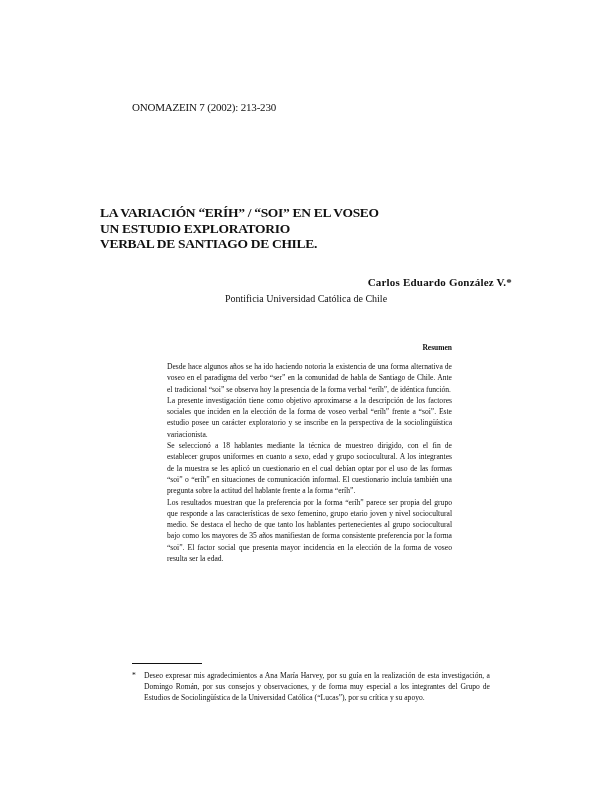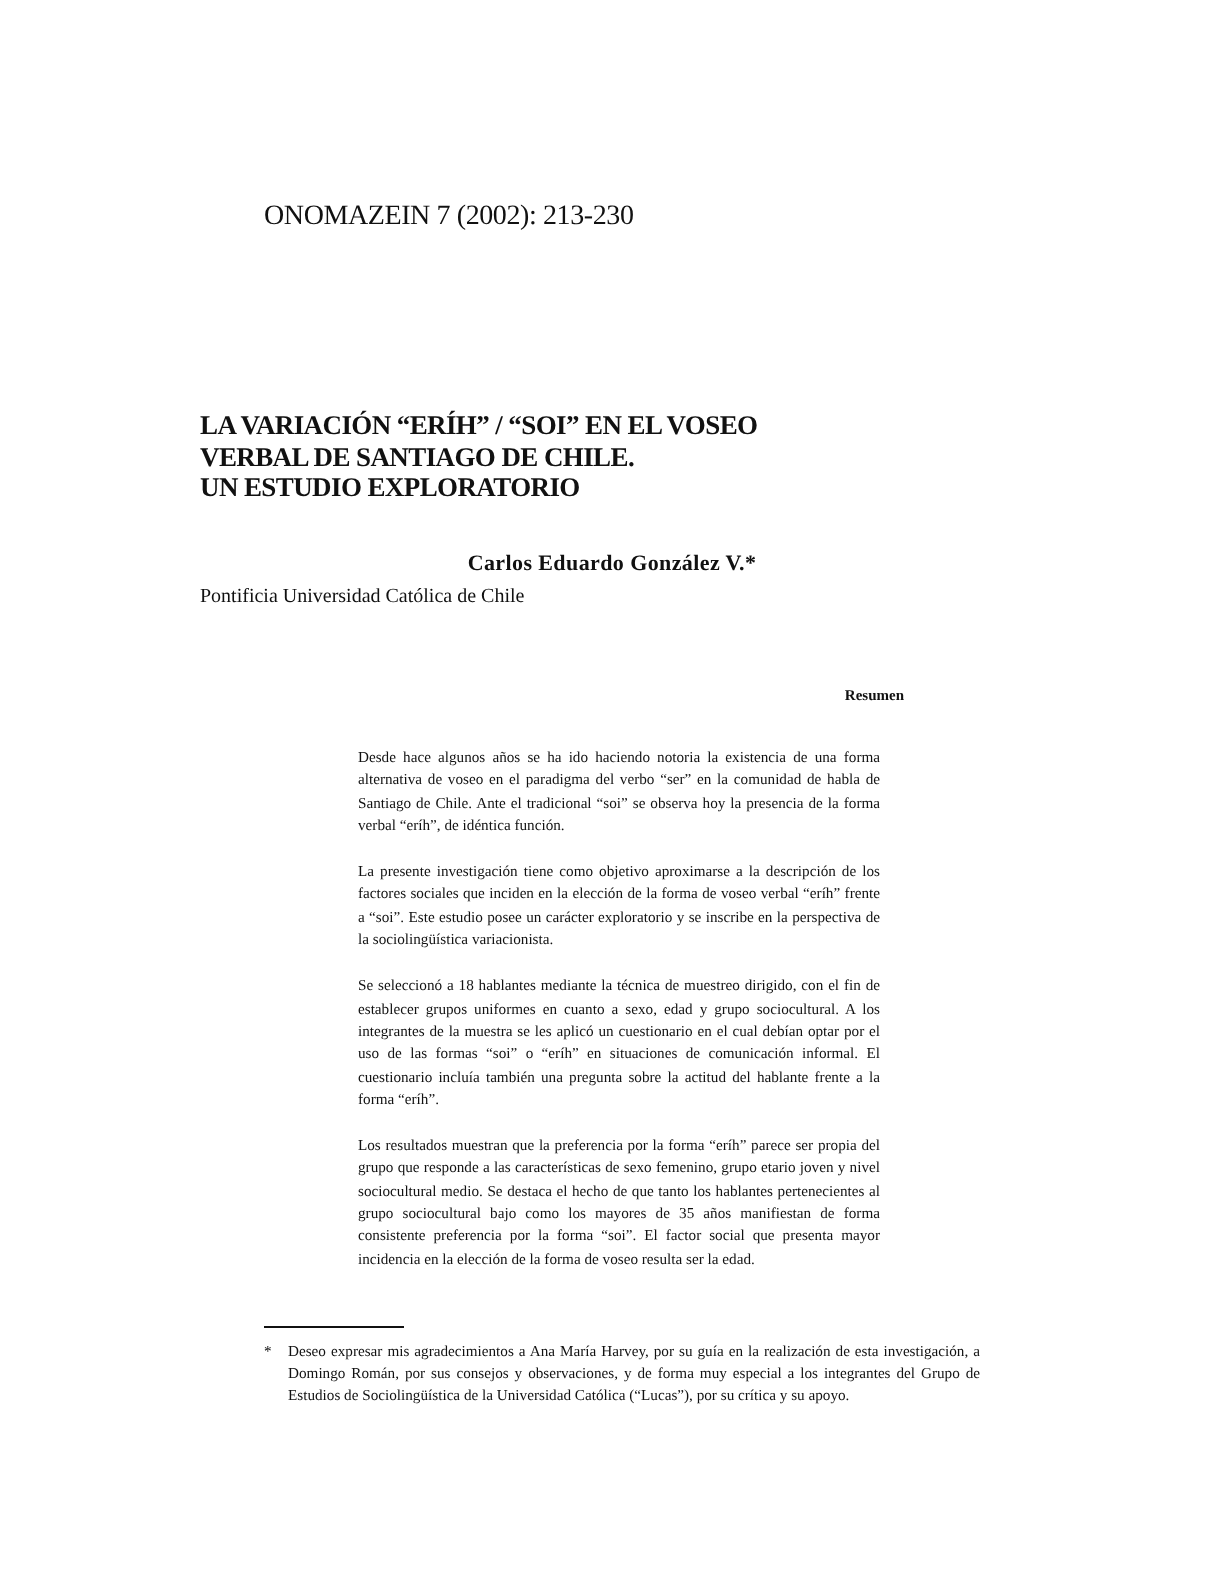--- a/index.html
+++ b/index.html
@@ -1,45 +1,45 @@
 <!DOCTYPE html>
 <html><head>
 <meta charset="utf-8">
 <style>
   html, body { margin: 0; padding: 0; background: #ffffff; }
   body { width: 612px; height: 792px; position: relative; overflow: hidden;
          font-family: "Liberation Serif", "DejaVu Serif", serif; color: #111; }
-  .header { position: absolute; left: 132px; top: 101px; font-size: 14px; letter-spacing: -0.2px; }
+  .header { position: absolute; left: 132px; top: 101px; font-size: 11px; letter-spacing: -0.2px; }
   .title { position: absolute; left: 100px; width: 412px; top: 205px; text-align: left;
            font-weight: bold; font-size: 13.5px; line-height: 15.5px; letter-spacing: -0.3px; }
-  .author { position: absolute; left: 100px; width: 412px; top: 276px; text-align: center;
+  .author { position: absolute; left: 100px; width: 412px; top: 276px; text-align: right;
             font-size: 11px; font-weight: bold; letter-spacing: 0.2px; }
-  .affil { position: absolute; left: 100px; width: 412px; top: 293px; text-align: left;
+  .affil { position: absolute; left: 100px; width: 412px; top: 293px; text-align: center;
            font-size: 10px; font-family: Liberation Serif, serif; }
   .abs-head { position: absolute; left: 160px; width: 292px; top: 343px; text-align: right;
               font-size: 7.5px; font-weight: bold; }
   .abstract { position: absolute; left: 167px; width: 285px; top: 361px;
               font-size: 7.6px; line-height: 11.3px; text-align: justify; }
-  .abstract p { margin: 12px; }
+  .abstract p { margin: 0; }
   .fn-rule { position: absolute; left: 132px; top: 663px; width: 70px; height: 0;
              border-top: 1px solid #111; }
   .footnote { position: absolute; left: 132px; top: 670px; width: 358px; font-size: 7.6px;
               line-height: 11.2px; text-align: justify; display: flex; }
   .fn-mark { width: 12px; flex: none; }
   .fn-text { flex: 1; }
 </style>
 </head>
 <body>
 
 <div class="header">ONOMAZEIN 7 (2002): 213-230</div>
 
 <div class="title">
   <div>LA VARIACIÓN “ERÍH” / “SOI” EN EL VOSEO</div>
+  <div>UN ESTUDIO EXPLORATORIO</div>
   <div>VERBAL DE SANTIAGO DE CHILE.</div>
-  <div>UN ESTUDIO EXPLORATORIO</div>
 </div>
 
 <div class="author">Carlos Eduardo González V.*</div>
 <div class="affil">Pontificia Universidad Católica de Chile</div>
 
 <div class="abs-head">Resumen</div>
 <div class="abstract">
   <p>Desde hace algunos años se ha ido haciendo notoria la existencia de una forma alternativa de voseo en el paradigma del verbo “ser” en la comunidad de habla de Santiago de Chile. Ante el tradicional “soi” se observa hoy la presencia de la forma verbal “eríh”, de idéntica función.</p>
   <p>La presente investigación tiene como objetivo aproximarse a la descripción de los factores sociales que inciden en la elección de la forma de voseo verbal “eríh” frente a “soi”. Este estudio posee un carácter exploratorio y se inscribe en la perspectiva de la sociolingüística variacionista.</p>
   <p>Se seleccionó a 18 hablantes mediante la técnica de muestreo dirigido, con el fin de establecer grupos uniformes en cuanto a sexo, edad y grupo sociocultural. A los integrantes de la muestra se les aplicó un cuestionario en el cual debían optar por el uso de las formas “soi” o “eríh” en situaciones de comunicación informal. El cuestionario incluía también una pregunta sobre la actitud del hablante frente a la forma “eríh”.</p>

